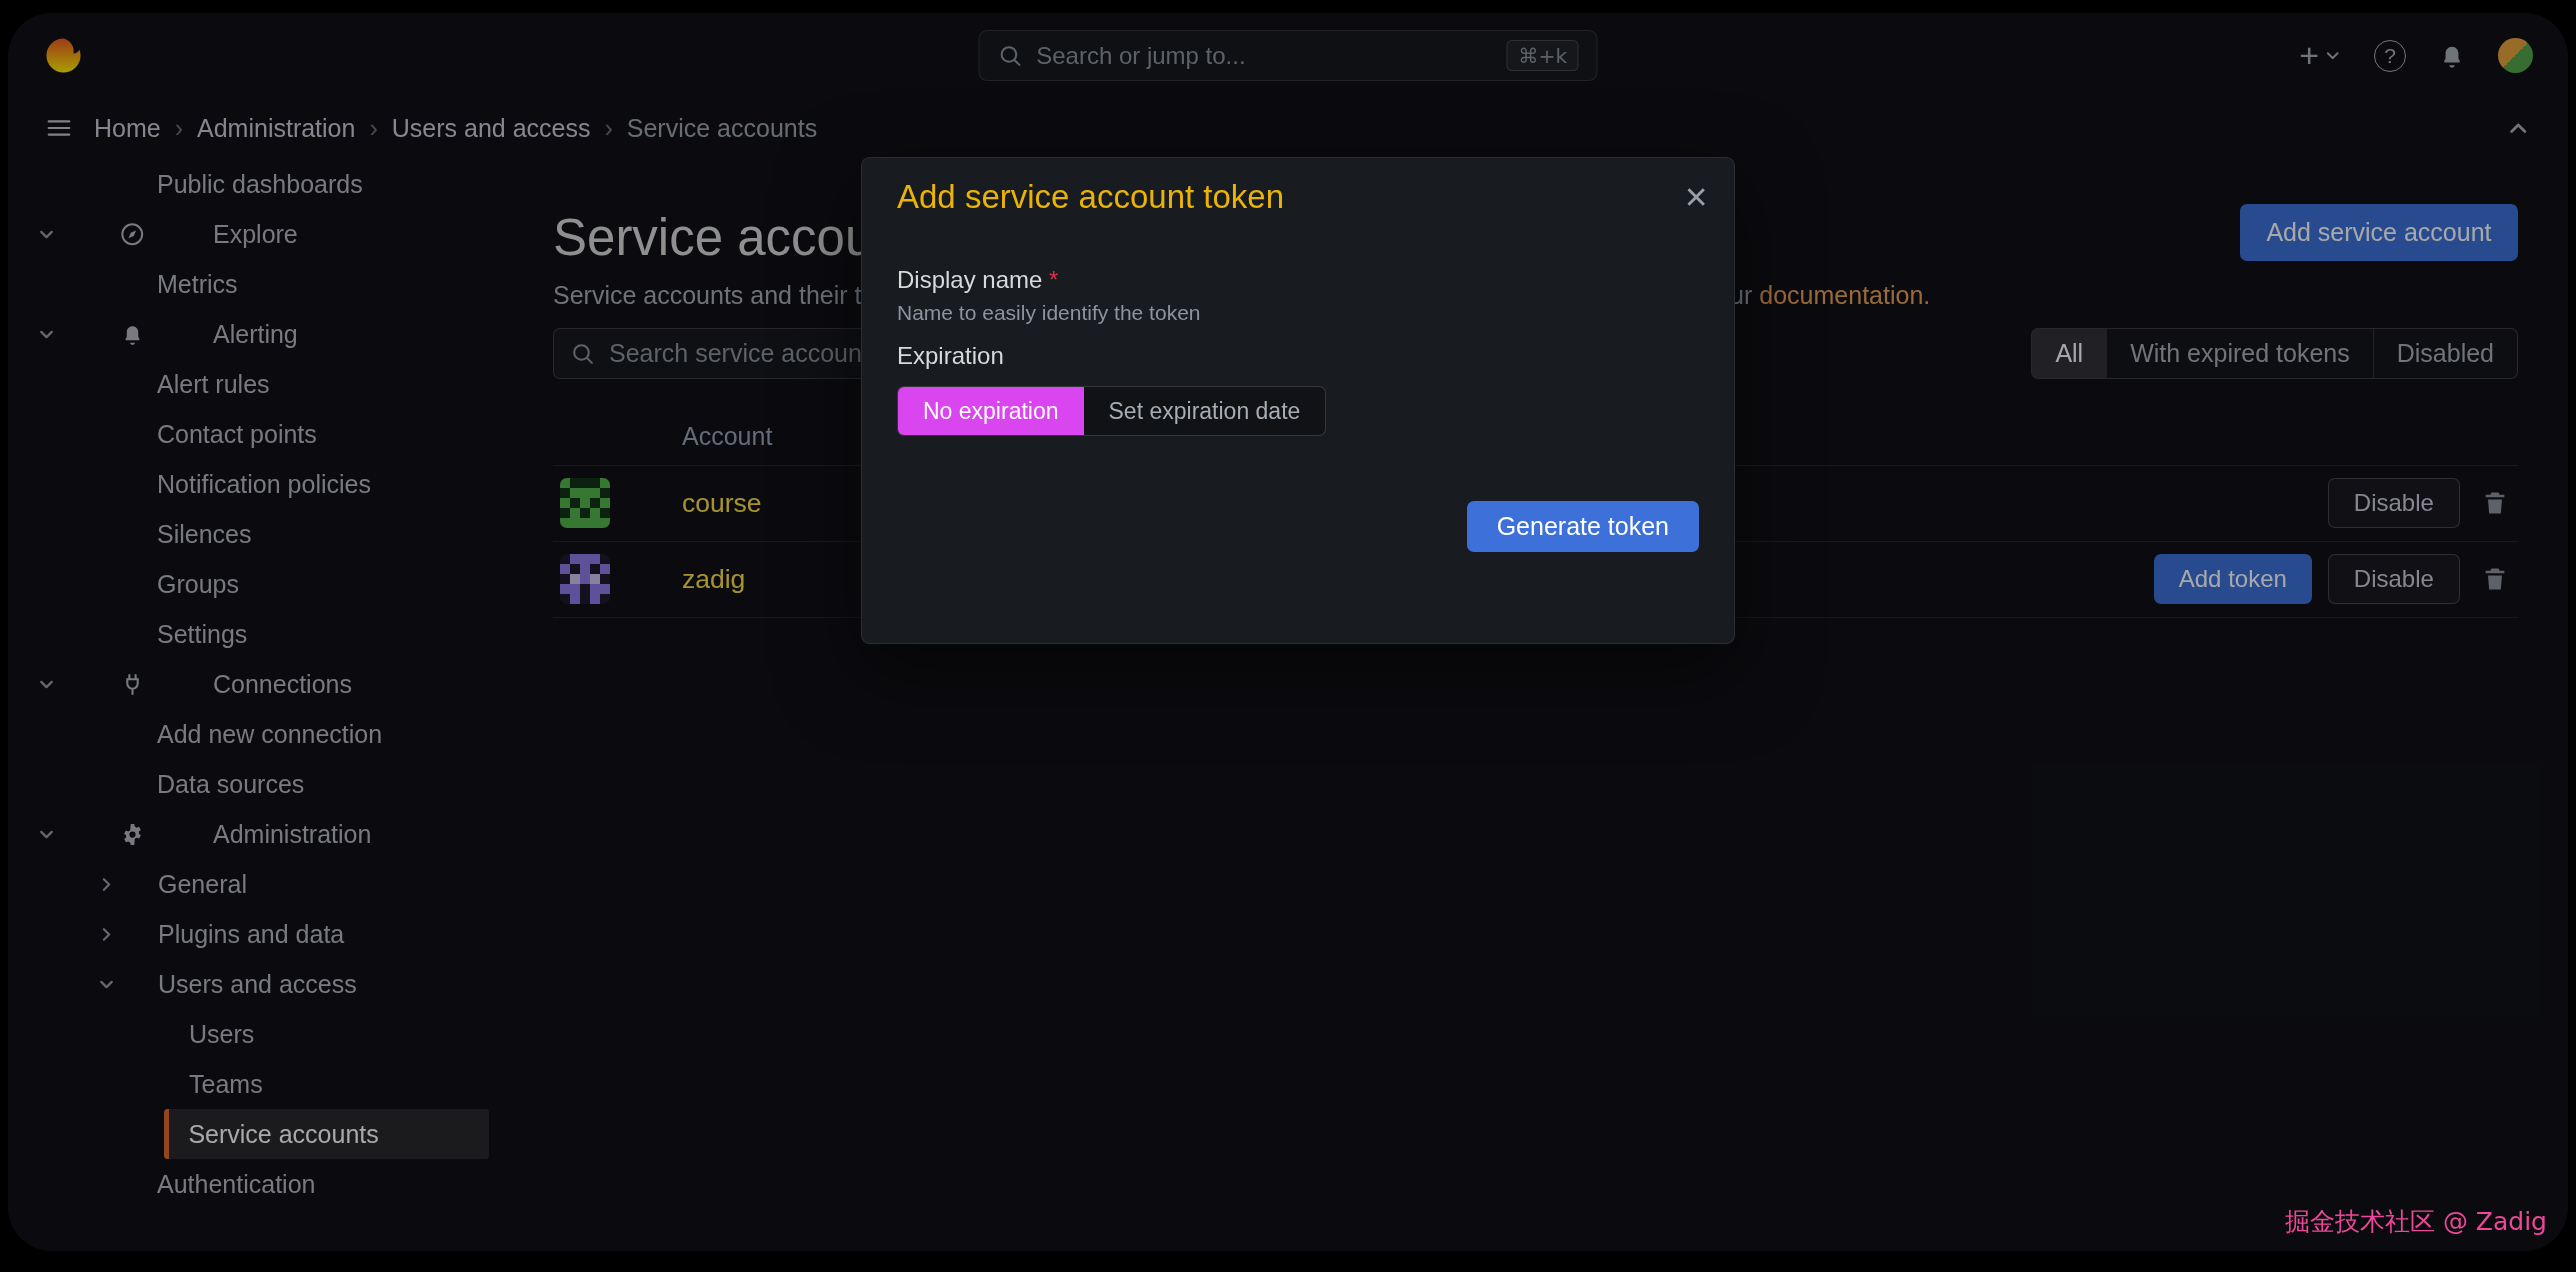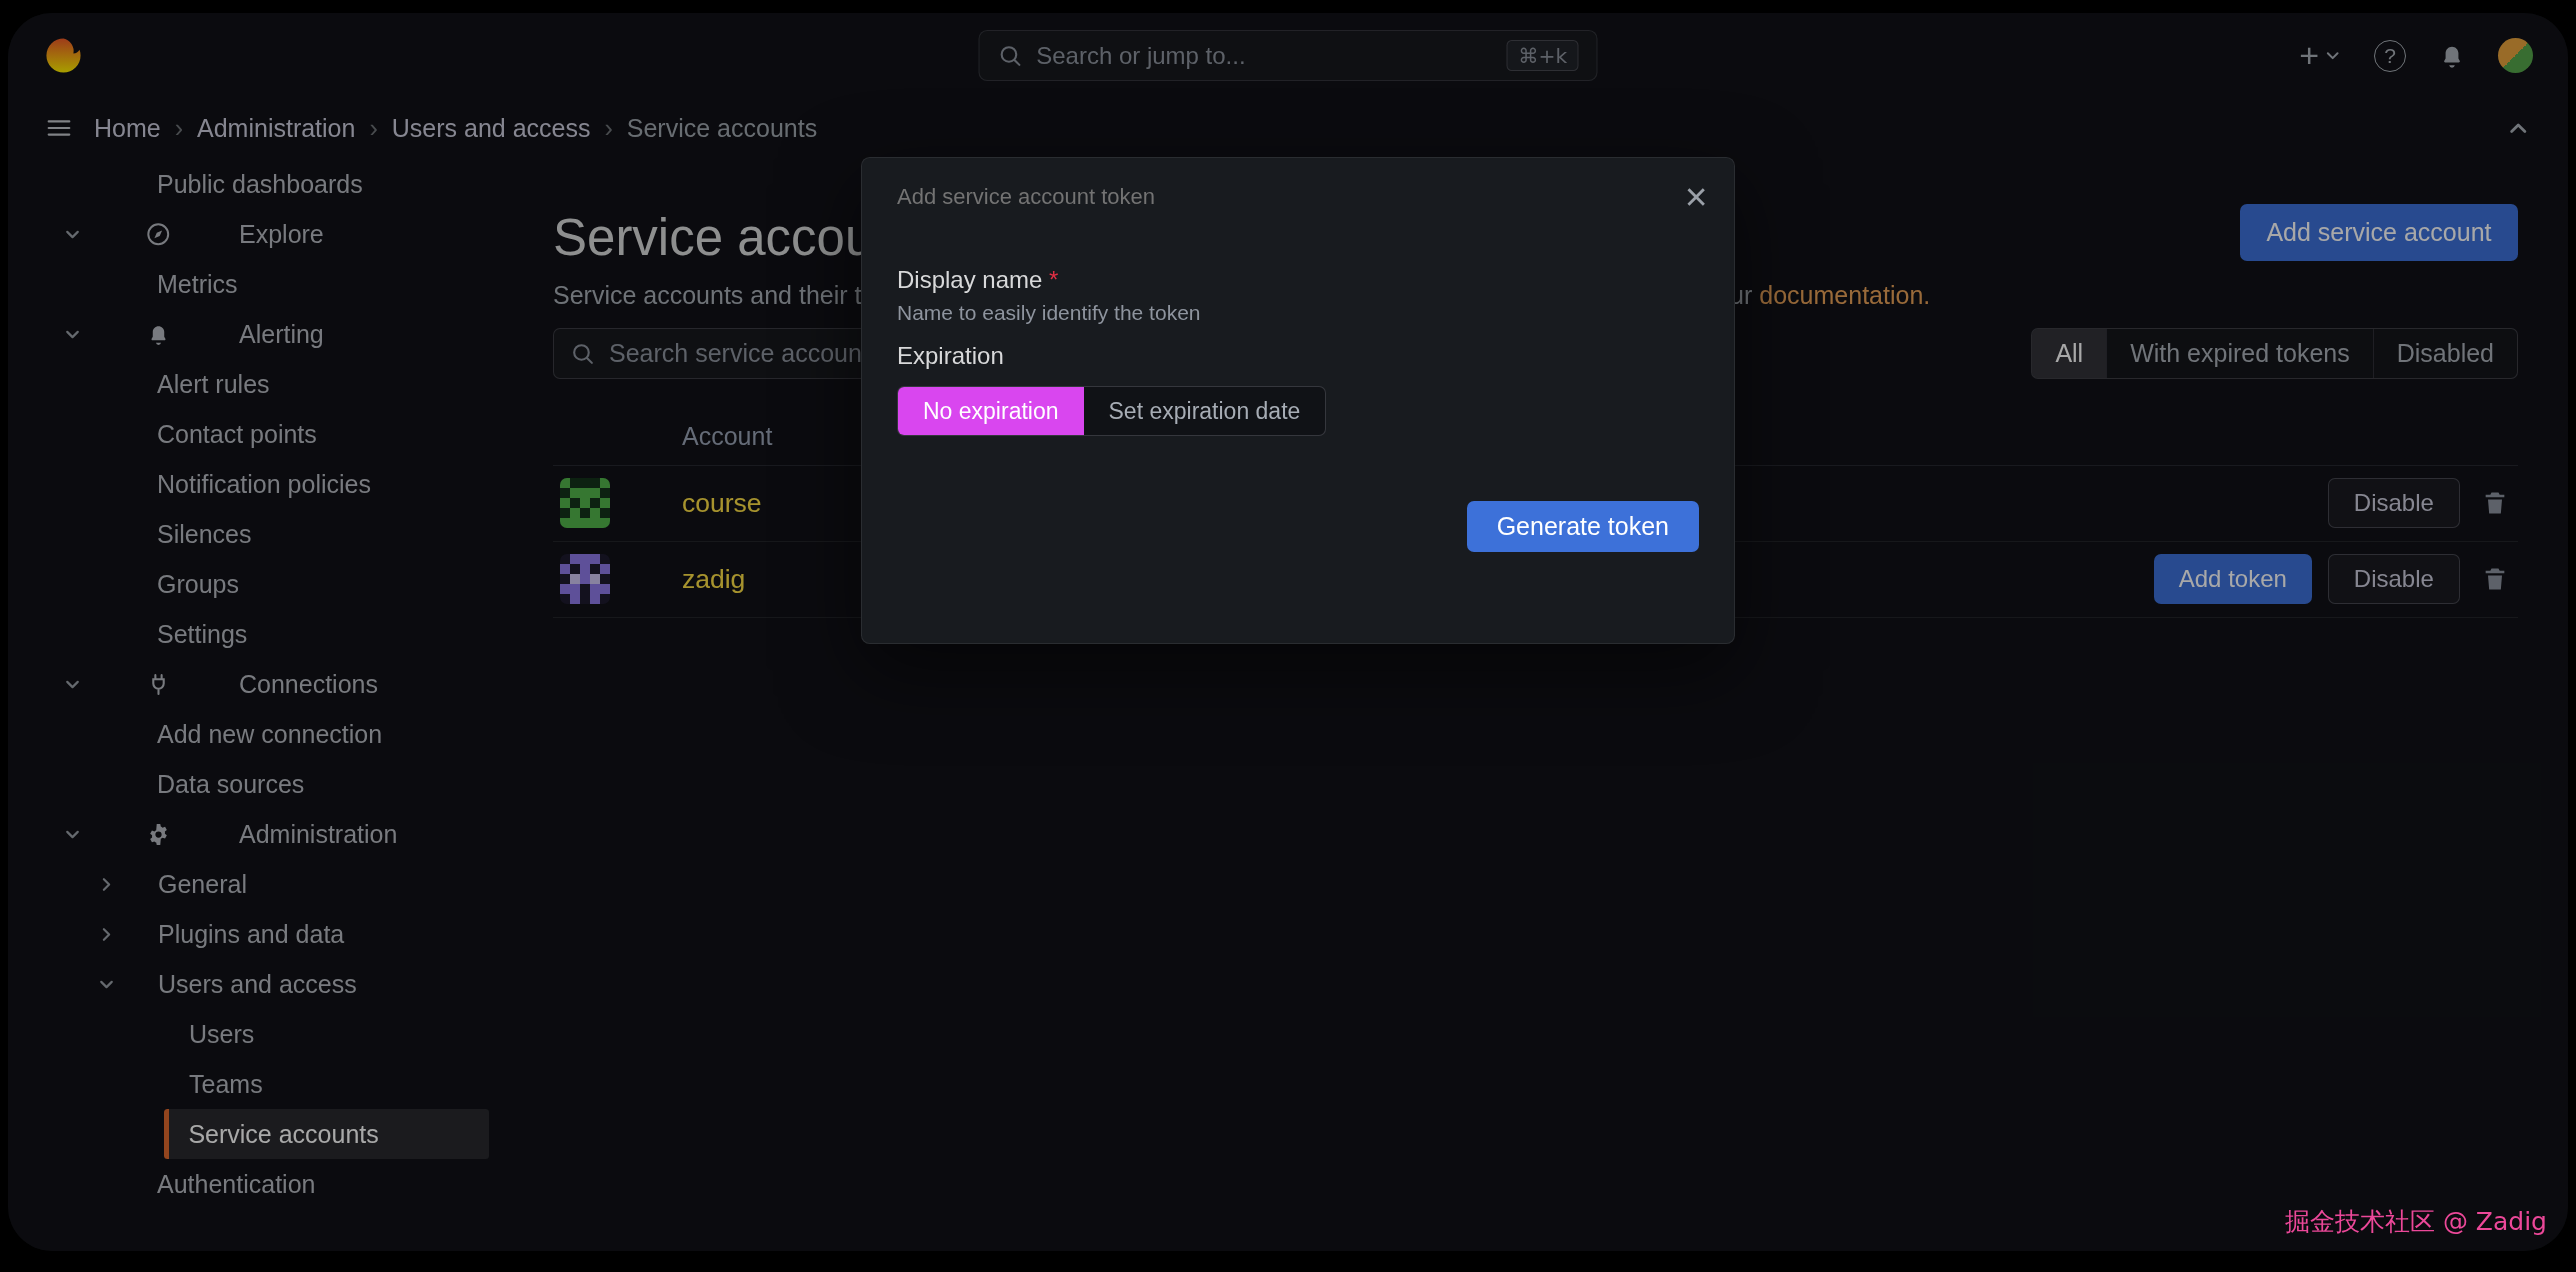--- a/index.html
+++ b/index.html
@@ -39,21 +39,21 @@
   .collapse-caret { margin-left:auto; display:flex; color:#aab0b8; }
 
   
   .app-body { display:flex; height:1094px; }
 
   
   .sidebar { width:495px; flex:none; padding-top:0.9px; overflow:hidden; }
   .s-item { height:50px; display:flex; align-items:center; font-size:25px; color:#b7bac1; cursor:pointer; }
   .s-item .chev { display:flex; color:#9aa0a8; width:25px; justify-content:center; }
   .s-item .s-icon { display:flex; color:#b7bac1; width:28px; justify-content:center; }
-  .lv1 { padding-left:52px;gap:32px; }
+  .lv1 { padding-left:26px;gap:32px; }
   .lv1 .s-icon { margin-left:27px; }
   .lv1 .s-label { margin-left:35px; }
   .lv2 { padding-left:149px; }
   .lv2c { padding-left:86px; }
   .lv2c .s-label { margin-left:39px; }
   .lv3 { margin-left:156px; width:325px; padding-left:25px; border-radius:3.5px; }
   .lv3.active { background:rgba(255,255,255,0.10); border-left:5.3px solid #e0692e; padding-left:19.4px; }
   .lv3.active .s-label { color:#ffffff; }
 
   
@@ -99,21 +99,21 @@
 
   
   .dim { position:absolute; inset:0; background:rgba(0,0,0,0.34); z-index:45; }
 
   
   .modal { position:absolute; left:861px; top:157px; width:874px; height:487px; z-index:60;
     background:#181b1f; border:0.9px solid rgba(204,204,220,0.10); border-radius:8.8px;
     box-shadow:0 26.5px 80px rgba(0,0,0,0.55); color:#ccccdc; }
   .modal-head { display:flex; align-items:flex-start; justify-content:space-between;
     padding:19.4px 26.5px 0 35px; }
-  .modal-title { font-size:22px; font-weight:500; color:#737373; line-height:39px; }
+  .modal-title { font-size:33px; font-weight:500; color:#eab308; line-height:39px; }
   .modal-close { font-size:39px; line-height:39px; color:#9aa0a8; cursor:pointer; }
   .modal-body { padding:0 35px; }
   .field-label { margin-top:50px; font-size:24px; font-weight:500; color:#d8d9da; }
   .req { color:#e02f44; }
   .field-help { margin-top:7px; font-size:21px; color:#8e949e; }
   .modal-input { margin-top:16px; width:100%; height:50px; background:#0e1014;
     border:1.8px solid rgba(104,144,220,0.75); border-radius:5.3px; padding:0 17.7px;
     color:#ccccdc; font-size:24px; font-family:inherit; outline:none; }
   .exp-label { margin-top:17px; font-size:24px; font-weight:500; color:#d8d9da; }
   .radio-group { margin-top:16px; display:inline-flex; height:50px;

